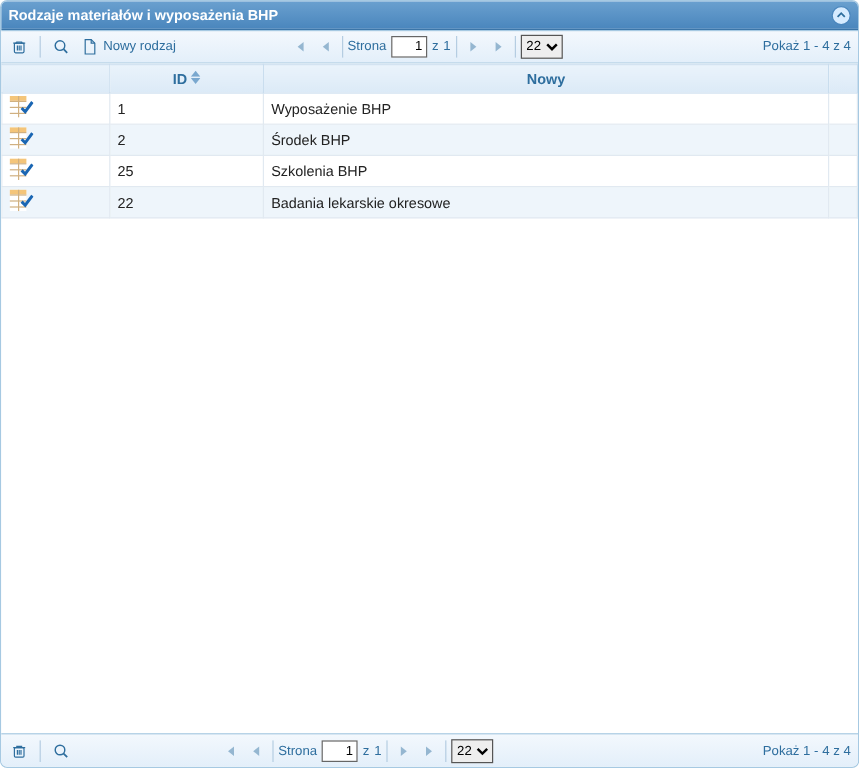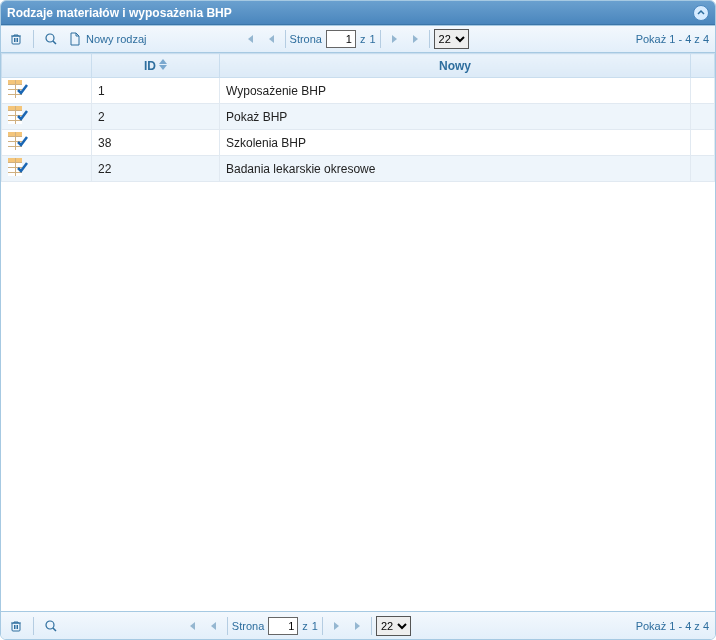--- a/index.html
+++ b/index.html
@@ -217,34 +217,34 @@
             <td class="col-action"><span class="select-icon"><svg width="20" height="18" viewBox="0 0 20 18">
                   <rect x="0" y="0" width="14" height="18" fill="#fff" stroke="#c88" stroke-width="0"></rect>
                   <rect x="0" y="0" width="14" height="4" fill="#f4c57a"></rect>
                   <rect x="7" y="0" width="1" height="18" fill="#d0b080"></rect>
                   <rect x="0" y="4" width="14" height="1" fill="#d0b080"></rect>
                   <rect x="0" y="9" width="14" height="1" fill="#d0b080"></rect>
                   <rect x="0" y="14" width="14" height="1" fill="#d0b080"></rect>
                   <path d="M10 10 l3 3 l6 -8" fill="none" stroke="#1a66b3" stroke-width="2.5"></path>
                 </svg></span></td>
             <td>2</td>
-            <td>Pokaż BHP</td>
+            <td>Środek BHP</td>
             <td></td>
           </tr>
           <tr>
             <td class="col-action"><span class="select-icon"><svg width="20" height="18" viewBox="0 0 20 18">
                   <rect x="0" y="0" width="14" height="18" fill="#fff" stroke="#c88" stroke-width="0"></rect>
                   <rect x="0" y="0" width="14" height="4" fill="#f4c57a"></rect>
                   <rect x="7" y="0" width="1" height="18" fill="#d0b080"></rect>
                   <rect x="0" y="4" width="14" height="1" fill="#d0b080"></rect>
                   <rect x="0" y="9" width="14" height="1" fill="#d0b080"></rect>
                   <rect x="0" y="14" width="14" height="1" fill="#d0b080"></rect>
                   <path d="M10 10 l3 3 l6 -8" fill="none" stroke="#1a66b3" stroke-width="2.5"></path>
                 </svg></span></td>
-            <td>38</td>
+            <td>25</td>
             <td>Szkolenia BHP</td>
             <td></td>
           </tr>
           <tr class="alt">
             <td class="col-action"><span class="select-icon"><svg width="20" height="18" viewBox="0 0 20 18">
                   <rect x="0" y="0" width="14" height="18" fill="#fff" stroke="#c88" stroke-width="0"></rect>
                   <rect x="0" y="0" width="14" height="4" fill="#f4c57a"></rect>
                   <rect x="7" y="0" width="1" height="18" fill="#d0b080"></rect>
                   <rect x="0" y="4" width="14" height="1" fill="#d0b080"></rect>
                   <rect x="0" y="9" width="14" height="1" fill="#d0b080"></rect>

